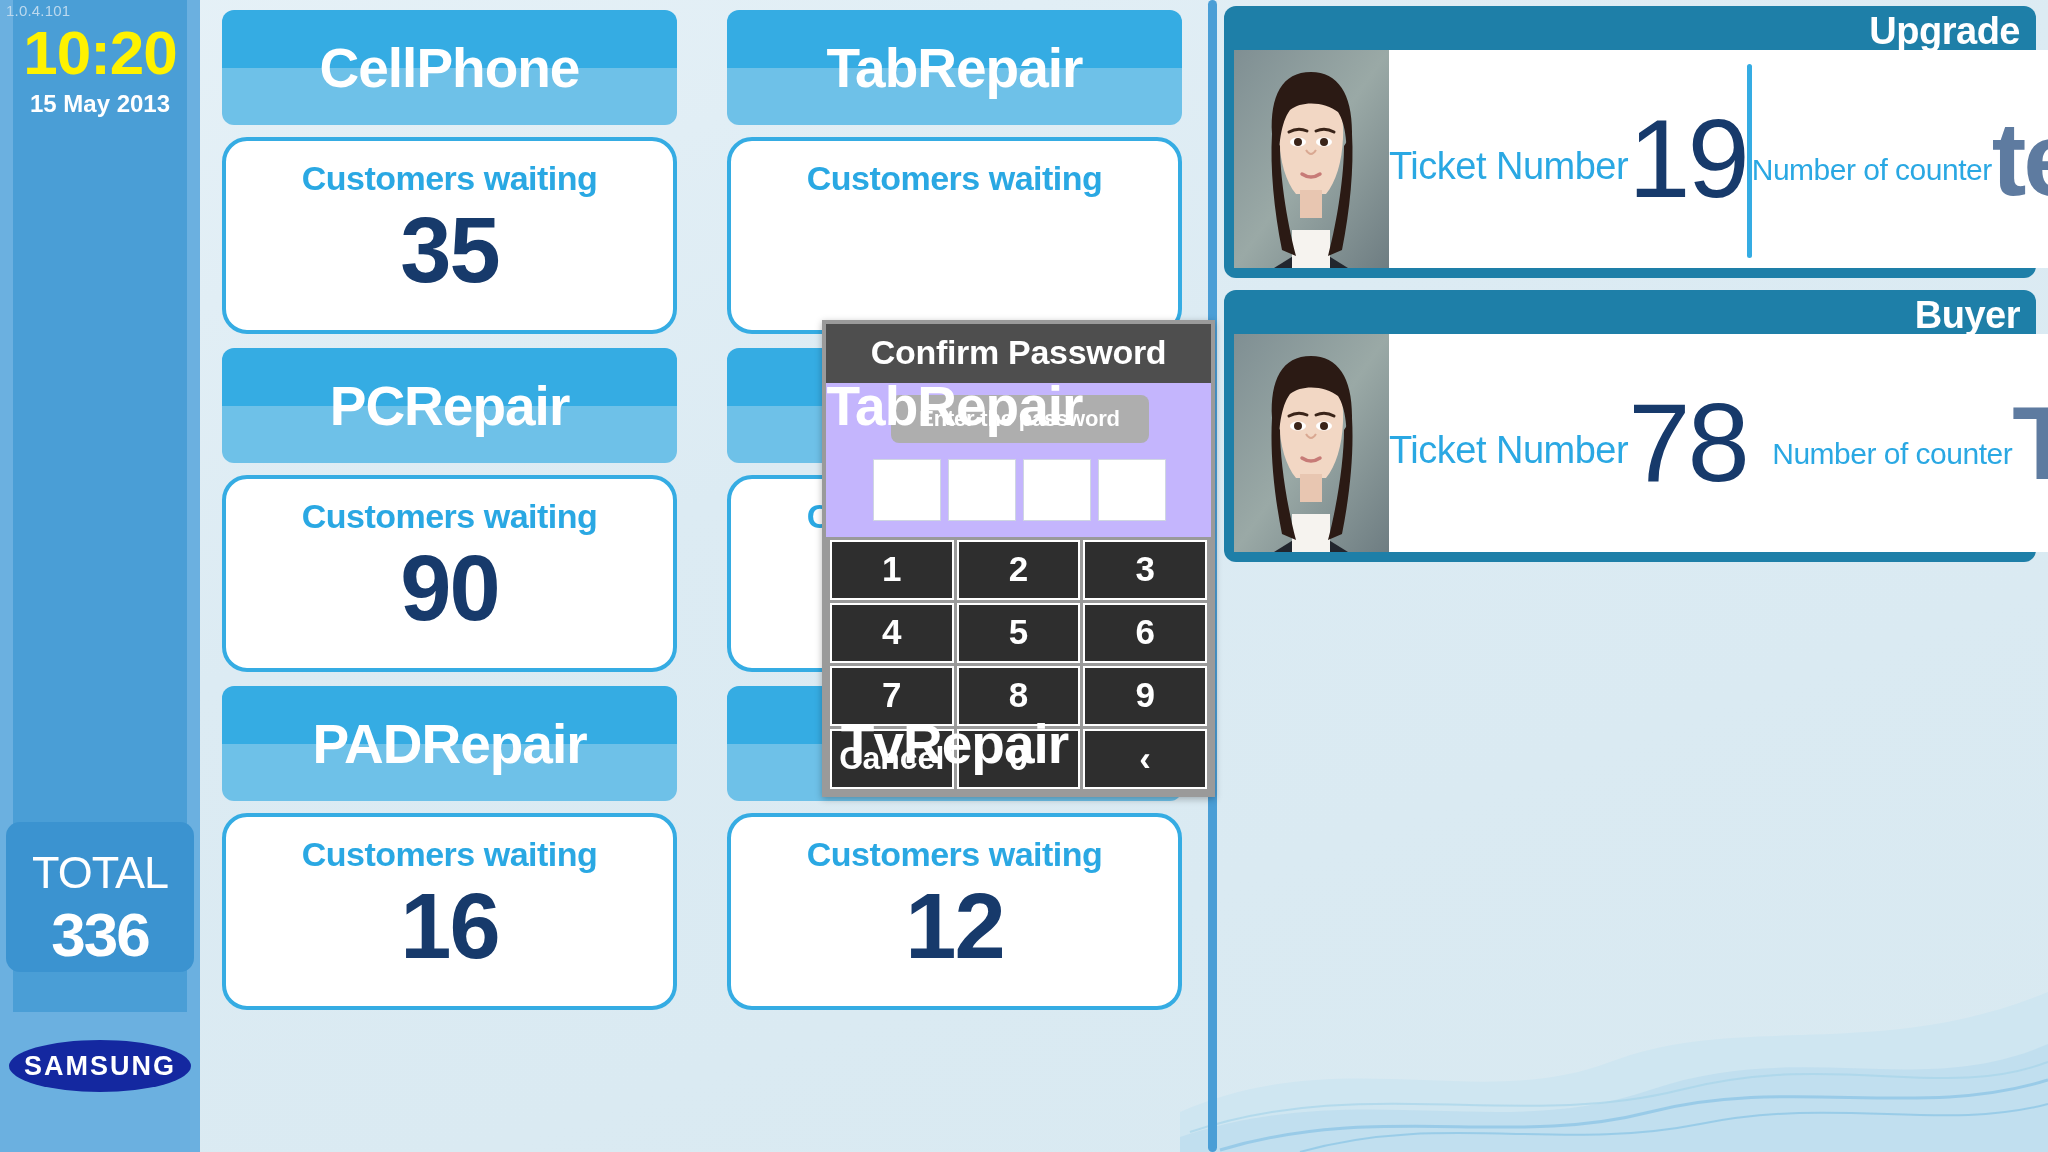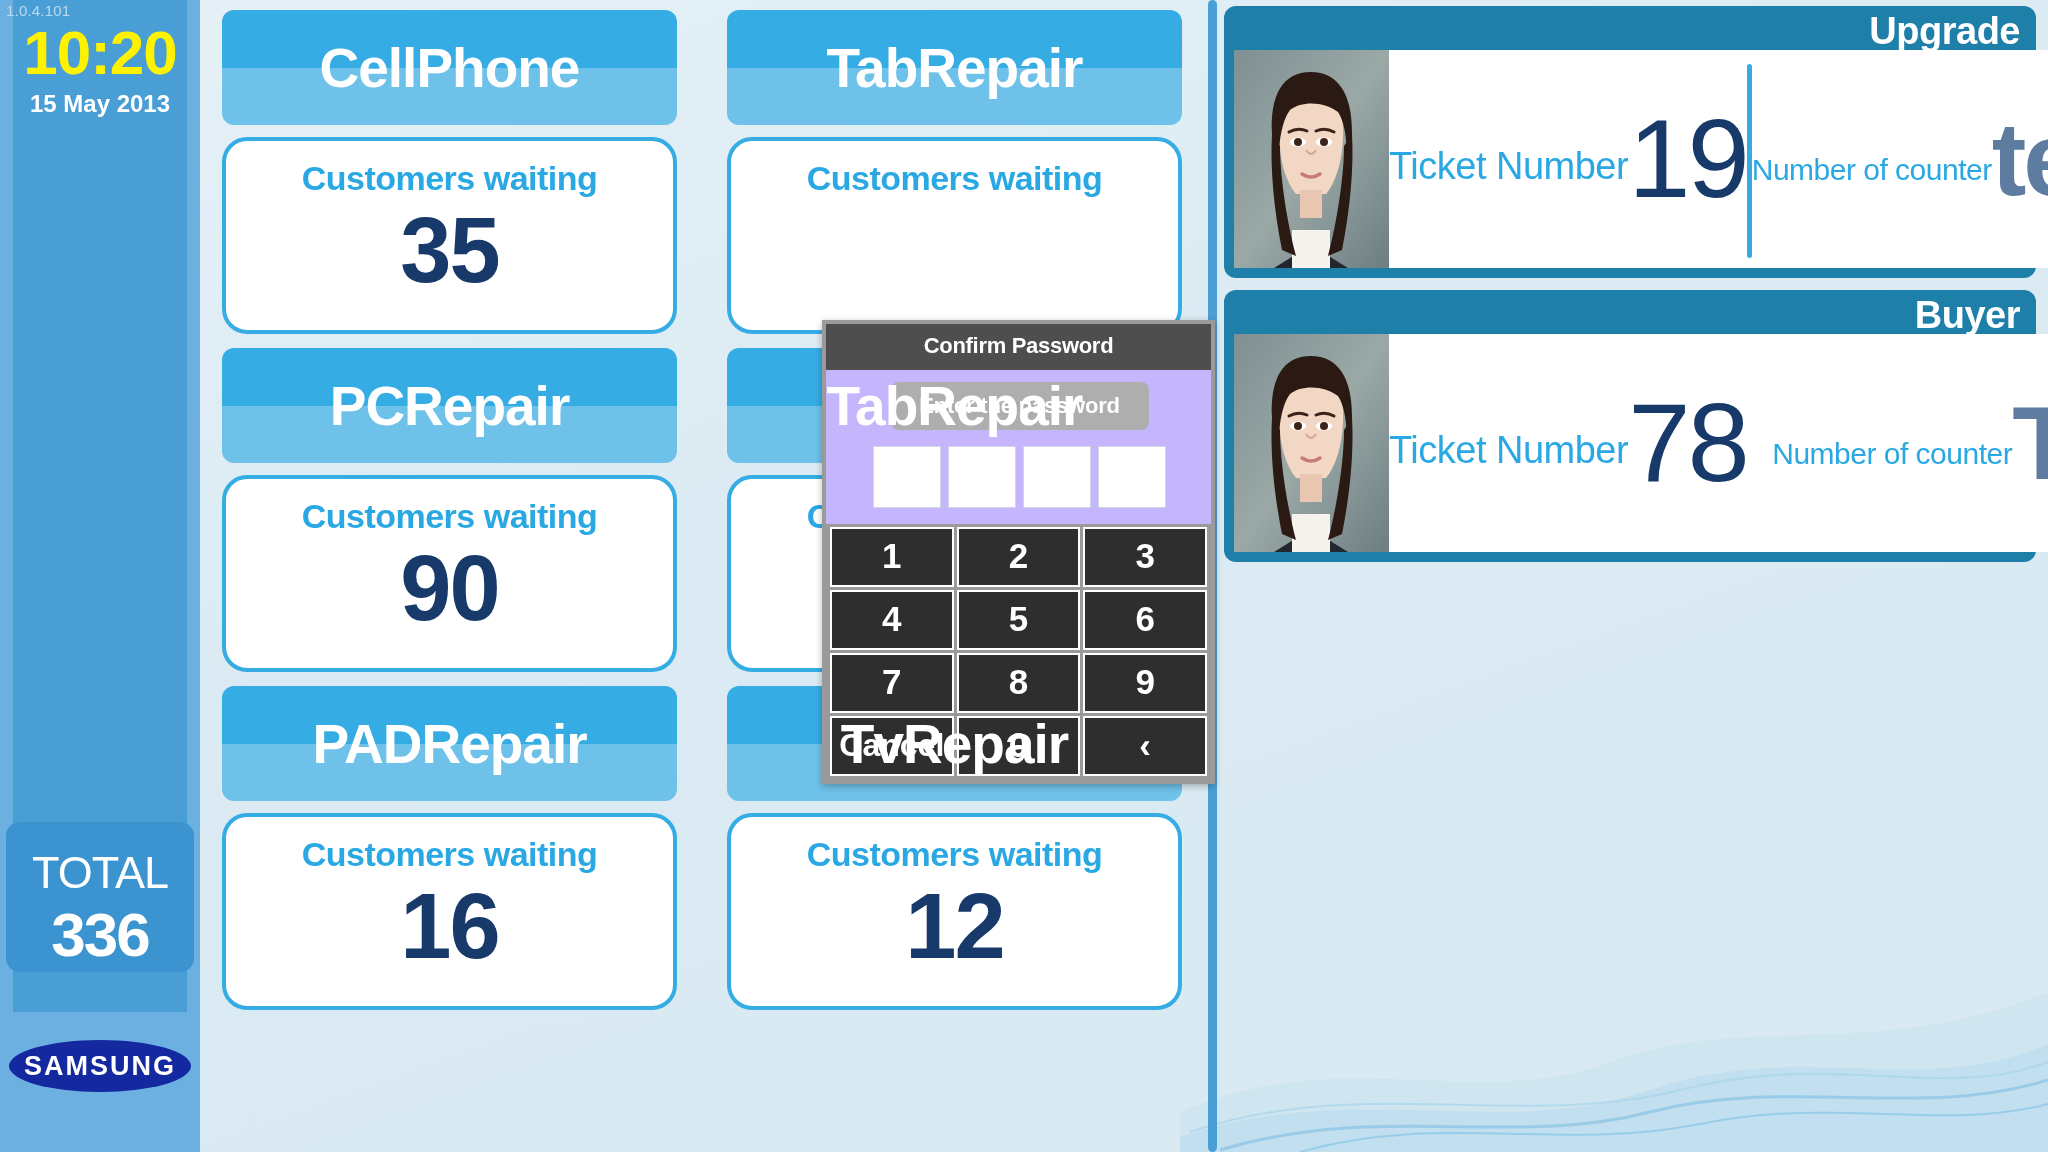--- a/index.html
+++ b/index.html
@@ -65,21 +65,21 @@
   .tcell.num{flex:0 0 45%;}
   .tcell .lbl{font-size:38px;color:#2aa8e3;padding-top:14px;white-space:nowrap;letter-spacing:-.5px;}
   .tcell .lbl.small{font-size:30px;padding-top:22px;}
   .tcell .val{font-size:112px;font-weight:normal;color:#173a6b;line-height:120px;letter-spacing:-3px;}
   .tcell .val.counter{color:#5e7ba0;font-weight:bold;font-size:104px;}
   .divline{width:5px;background:#35ace3;margin:14px 0 10px 0;border-radius:3px;}
 
   
   .dialog{position:absolute;left:822px;top:320px;width:393px;
           background:#9a9a9a;padding:4px;box-sizing:border-box;box-shadow:0 2px 7px rgba(0,0,0,.28);}
-  .dlg-title{background:#4e4e4e;color:#fff;font-size:22px;font-weight:bold;
+  .dlg-title{background:#4e4e4e;color:#fff;font-size:34px;font-weight:bold;
              text-align:center;padding:9px 0 11px 0;letter-spacing:-.3px;}
   .dlg-body{background:#c4b5fd;padding:10px 26px 6px 28px;}
   .pw-hint{width:258px;margin:2px auto 0 auto;background:#aeaeae;color:#fff;
            font-size:22px;font-weight:bold;text-align:center;border-radius:8px;padding:11px 0;letter-spacing:-.2px;}
   .pw-boxes{display:flex;justify-content:center;gap:7px;margin:16px 0 10px 0;}
   .pw-box{width:68px;height:62px;border:1px solid #cfd6e2;background:#fff;box-sizing:border-box;}
   .keypad{background:#9a9a9a;padding:0 4px 4px 4px;}
   .krow{display:flex;gap:3px;margin-top:3px;}
   .key{flex:1;background:#2e2e2e;color:#fff;font-size:35px;font-weight:bold;
        text-align:center;padding:8px 0 10px 0;border:2px solid #fff;box-sizing:border-box;

